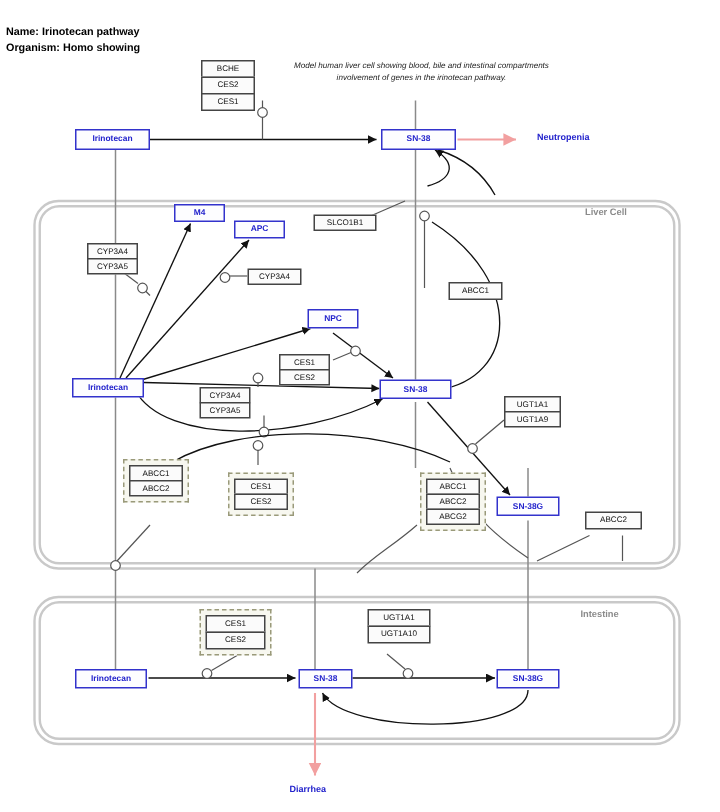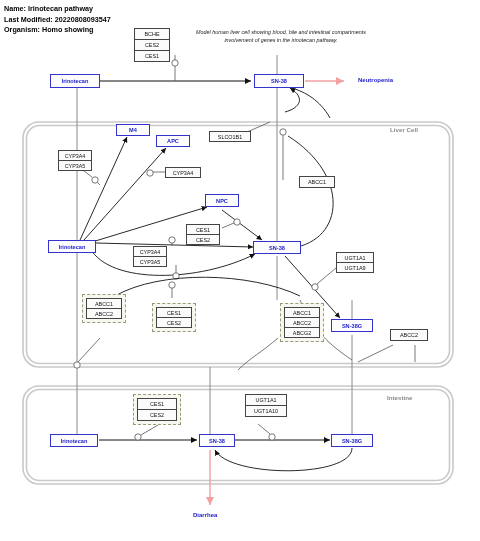--- a/index.html
+++ b/index.html
@@ -1,21 +1,21 @@
 <!DOCTYPE html>
 <html><head>
 <meta charset="utf-8">
 <style>
   html,body{margin:0;padding:0;}
   body{
     width:480px;height:541px;background:#ffffff;
     font-family:"Liberation Sans", sans-serif;
     position:relative;overflow:hidden;
   }
-  #canvas{position:absolute;left:0;top:0;width:480px;height:391px;}
+  #canvas{position:absolute;left:0;top:12px;width:480px;height:391px;}
   .svgroot{position:absolute;left:0;top:0;width:480px;height:541px;}
 
   
   .hdr{position:absolute;left:4px;top:4px;}
   .hdr div{font-size:7.2px;font-weight:bold;color:#000;line-height:10.6px;white-space:nowrap;}
 
   .descr{
     position:absolute;left:186px;top:28px;width:190px;
     font-size:5.4px;font-style:italic;color:#222;
     line-height:8px;text-align:center;
@@ -145,21 +145,20 @@
       <line x1="270" y1="434" x2="258" y2="424" stroke="#555" stroke-width="0.8"></line>
 
       <path d="M 352,448 C 352,478 230,478 215,450" stroke-width="0.9" marker-end="url(#arrow)"></path>
 
       <line x1="210" y1="450" x2="210" y2="505" stroke="#f2a0a0" stroke-width="1.4" marker-end="url(#arrowpink)"></line>
     </g>
   </svg>
 
   <div class="hdr">
     <div>Name: Irinotecan pathway</div>
-    <div>Last Modified: 20220808093547</div>
     <div>Organism: Homo showing</div>
   </div>
 
   <div class="descr">Model human liver cell showing blood, bile and intestinal compartments involvement of genes in the irinotecan pathway.</div>
 
   <div class="genestack" style="left:134px;top:28px;">
     <div class="node gene" style="width:36px;height:12px;">BCHE</div>
     <div class="node gene" style="width:36px;height:12px;margin-top:-1px;">CES2</div>
     <div class="node gene" style="width:36px;height:12px;margin-top:-1px;">CES1</div>
   </div>

